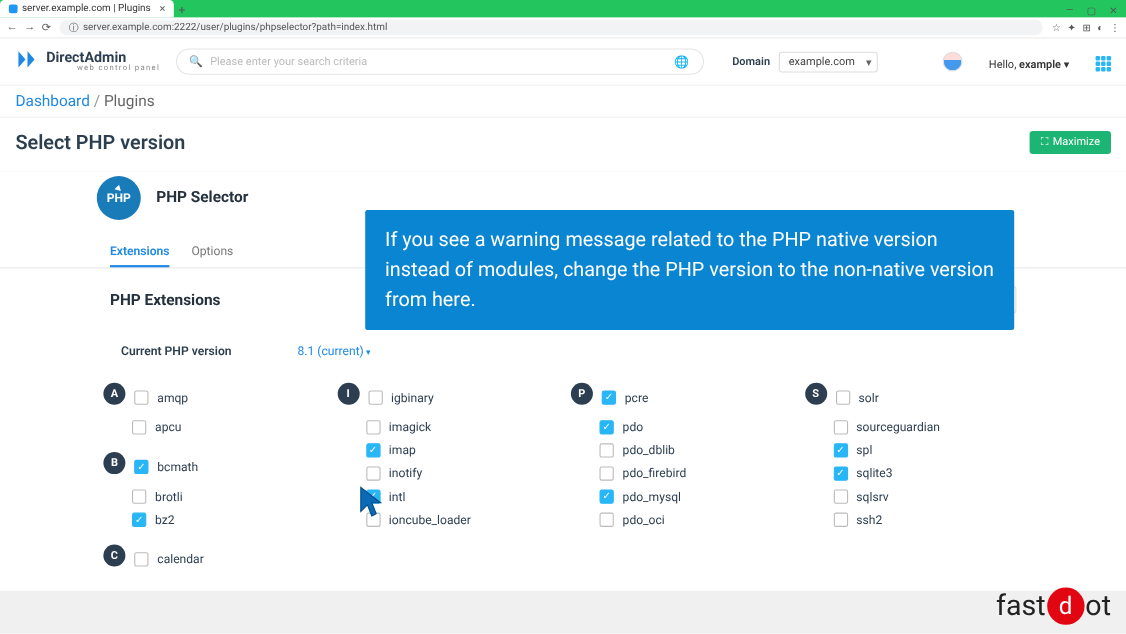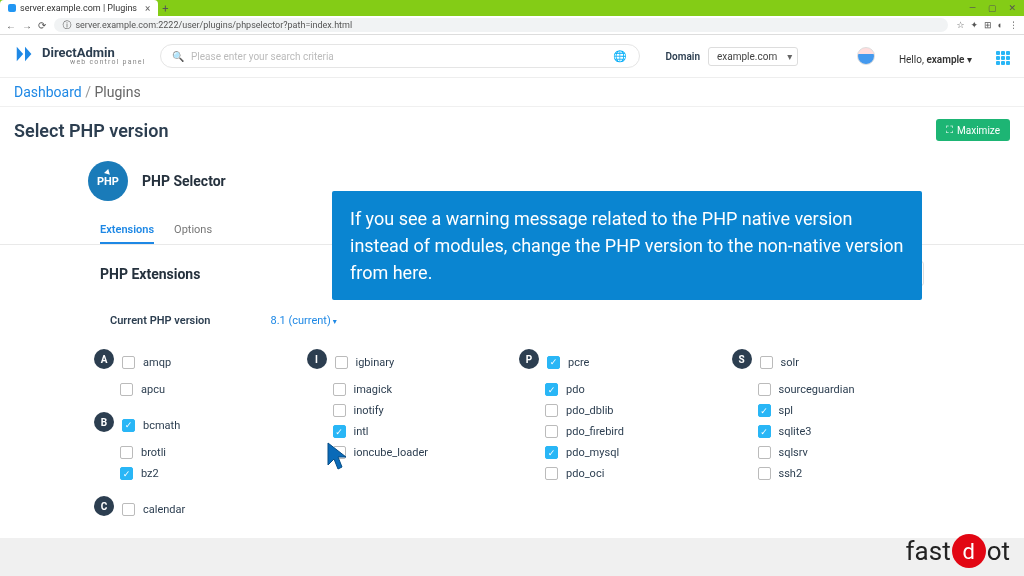--- a/index.html
+++ b/index.html
@@ -1,19 +1,19 @@
 <!DOCTYPE html>
 <html><head>
 <meta charset="utf-8">
 <style>
 * { margin: 0; padding: 0; box-sizing: border-box; font-family: -apple-system, BlinkMacSystemFont, "Segoe UI", Roboto, Arial, sans-serif; }
 body { background: #f0f0f0; width: 1024px; height: 576px; overflow: hidden; position: relative; }
 
 .browser-chrome { background: #fff; border-bottom: 1px solid #ddd; }
-.tab-bar { display: flex; align-items: center; background: #84cc16; height: 16px; }
+.tab-bar { display: flex; align-items: flex-end; background: #22c55e; height: 16px; }
 .tab { display: flex; align-items: center; background: #fff; height: 16px; padding: 0 8px; font-size: 9px; color: #333; border-top-left-radius: 4px; border-top-right-radius: 4px; gap: 4px; }
 .tab-favicon { width: 8px; height: 8px; background: #2196f3; border-radius: 2px; }
 .tab-close { font-size: 10px; color: #666; margin-left: 4px; }
 .new-tab { width: 14px; text-align: center; font-size: 11px; color: #555; }
 .win-controls { margin-left: auto; display: flex; gap: 12px; padding-right: 8px; font-size: 9px; color: #555; }
 
 .addr-bar { display: flex; align-items: center; height: 18px; padding: 0 6px; gap: 8px; background: #fff; }
 .nav-btns { display: flex; gap: 6px; font-size: 10px; color: #555; }
 .url-field { flex: 1; display: flex; align-items: center; background: #f1f3f4; border-radius: 9px; height: 14px; padding: 0 8px; font-size: 9px; color: #555; gap: 4px; }
 .ext-icons { display: flex; gap: 6px; font-size: 9px; color: #555; }
@@ -241,20 +241,24 @@
         <div class="ext-row-first">
             <span class="letter-head">I</span>
             <span class="cb"></span>
             <span>igbinary</span>
           </div>
         <div class="ext-item">
             <span class="cb"></span>
             <span>imagick</span>
           </div>
         <div class="ext-item">
+            <span class="cb checked"></span>
+            <span>imap</span>
+          </div>
+        <div class="ext-item">
             <span class="cb"></span>
             <span>inotify</span>
           </div>
         <div class="ext-item">
             <span class="cb checked"></span>
             <span>intl</span>
           </div>
         <div class="ext-item">
             <span class="cb"></span>
             <span>ioncube_loader</span>

